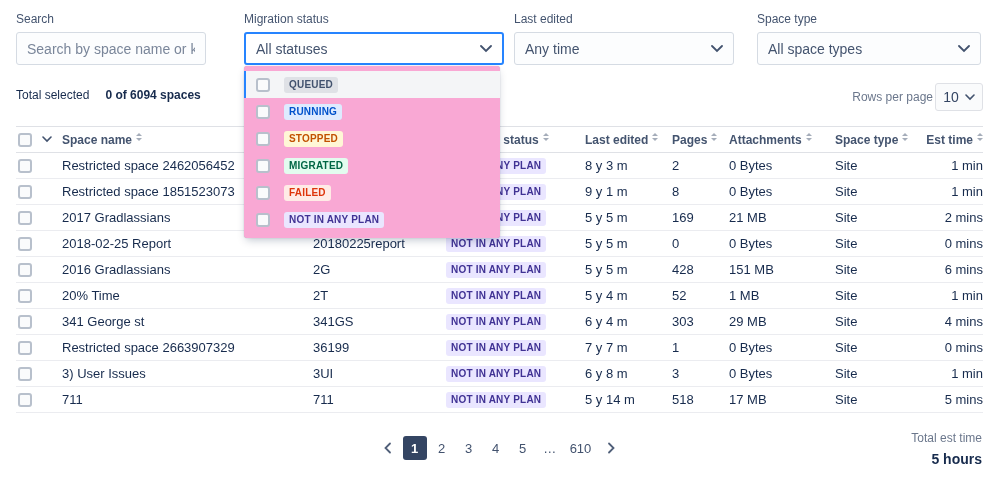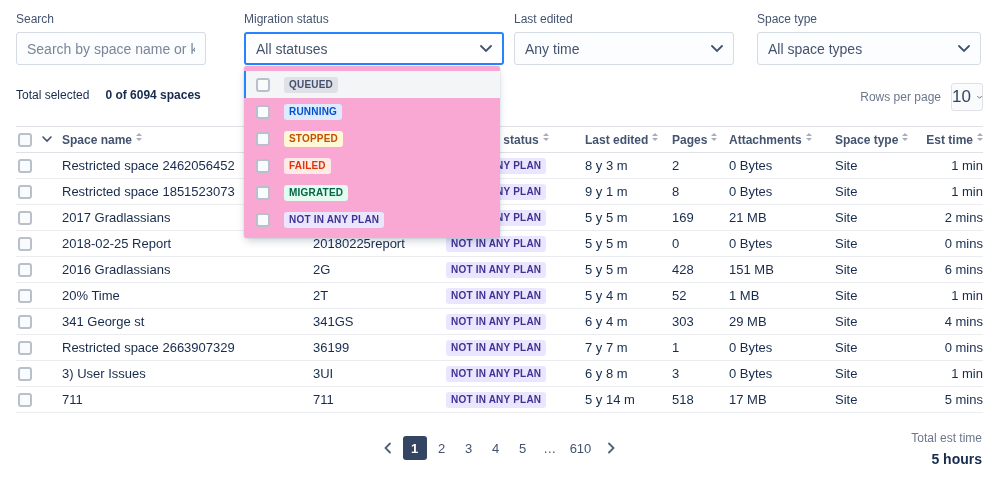--- a/index.html
+++ b/index.html
@@ -69,27 +69,27 @@
     display: inline-block; cursor: pointer;
   }
 
   
   .summary { position: absolute; left: 16px; top: 88px; font-size: 12px; }
   .summary .lbl { margin-right: 16px; color: #172B4D; }
   .summary .val { font-weight: 700; }
 
   .rpp {
     position: absolute; right: 16px; top: 83px;
-    display: flex; align-items: center; gap: 10px;
+    display: flex; align-items: center; gap: 2px;
   }
   .rpp .lbl { font-size: 12px; color: #6B778C; }
   .rpp-select {
-    width: 32px; height: 28px; border: 1px solid #DFE1E6; border-radius: 3px;
+    width: 48px; height: 28px; border: 1px solid #DFE1E6; border-radius: 3px;
     background: #FAFBFC; display: flex; align-items: center; justify-content: center;
-    gap: 6px; font-size: 17px; color: #344563; cursor: pointer;
+    gap: 6px; font-size: 14px; color: #344563; cursor: pointer;
   }
 
   
   .table { position: absolute; left: 16px; top: 126px; width: 967px; }
   .grid-cols {
     display: grid;
     grid-template-columns: 26px 20px 251px 133px 139px 87px 57px 106px 91px 57px;
     align-items: center;
   }
   .thead {
@@ -447,26 +447,26 @@
     <span class="lz lz-running">RUNNING</span>
   </div>
 
   <div class="opt">
     <span class="cb"></span>
     <span class="lz lz-stopped">STOPPED</span>
   </div>
 
   <div class="opt">
     <span class="cb"></span>
+    <span class="lz lz-migrated">MIGRATED</span>
+  </div>
+
+  <div class="opt">
+    <span class="cb"></span>
     <span class="lz lz-failed">FAILED</span>
-  </div>
-
-  <div class="opt">
-    <span class="cb"></span>
-    <span class="lz lz-migrated">MIGRATED</span>
   </div>
 
   <div class="opt">
     <span class="cb"></span>
     <span class="lz lz-plan">NOT IN ANY PLAN</span>
   </div>
 </div>
 
 <div class="pagination">
   <div class="pbtn">

